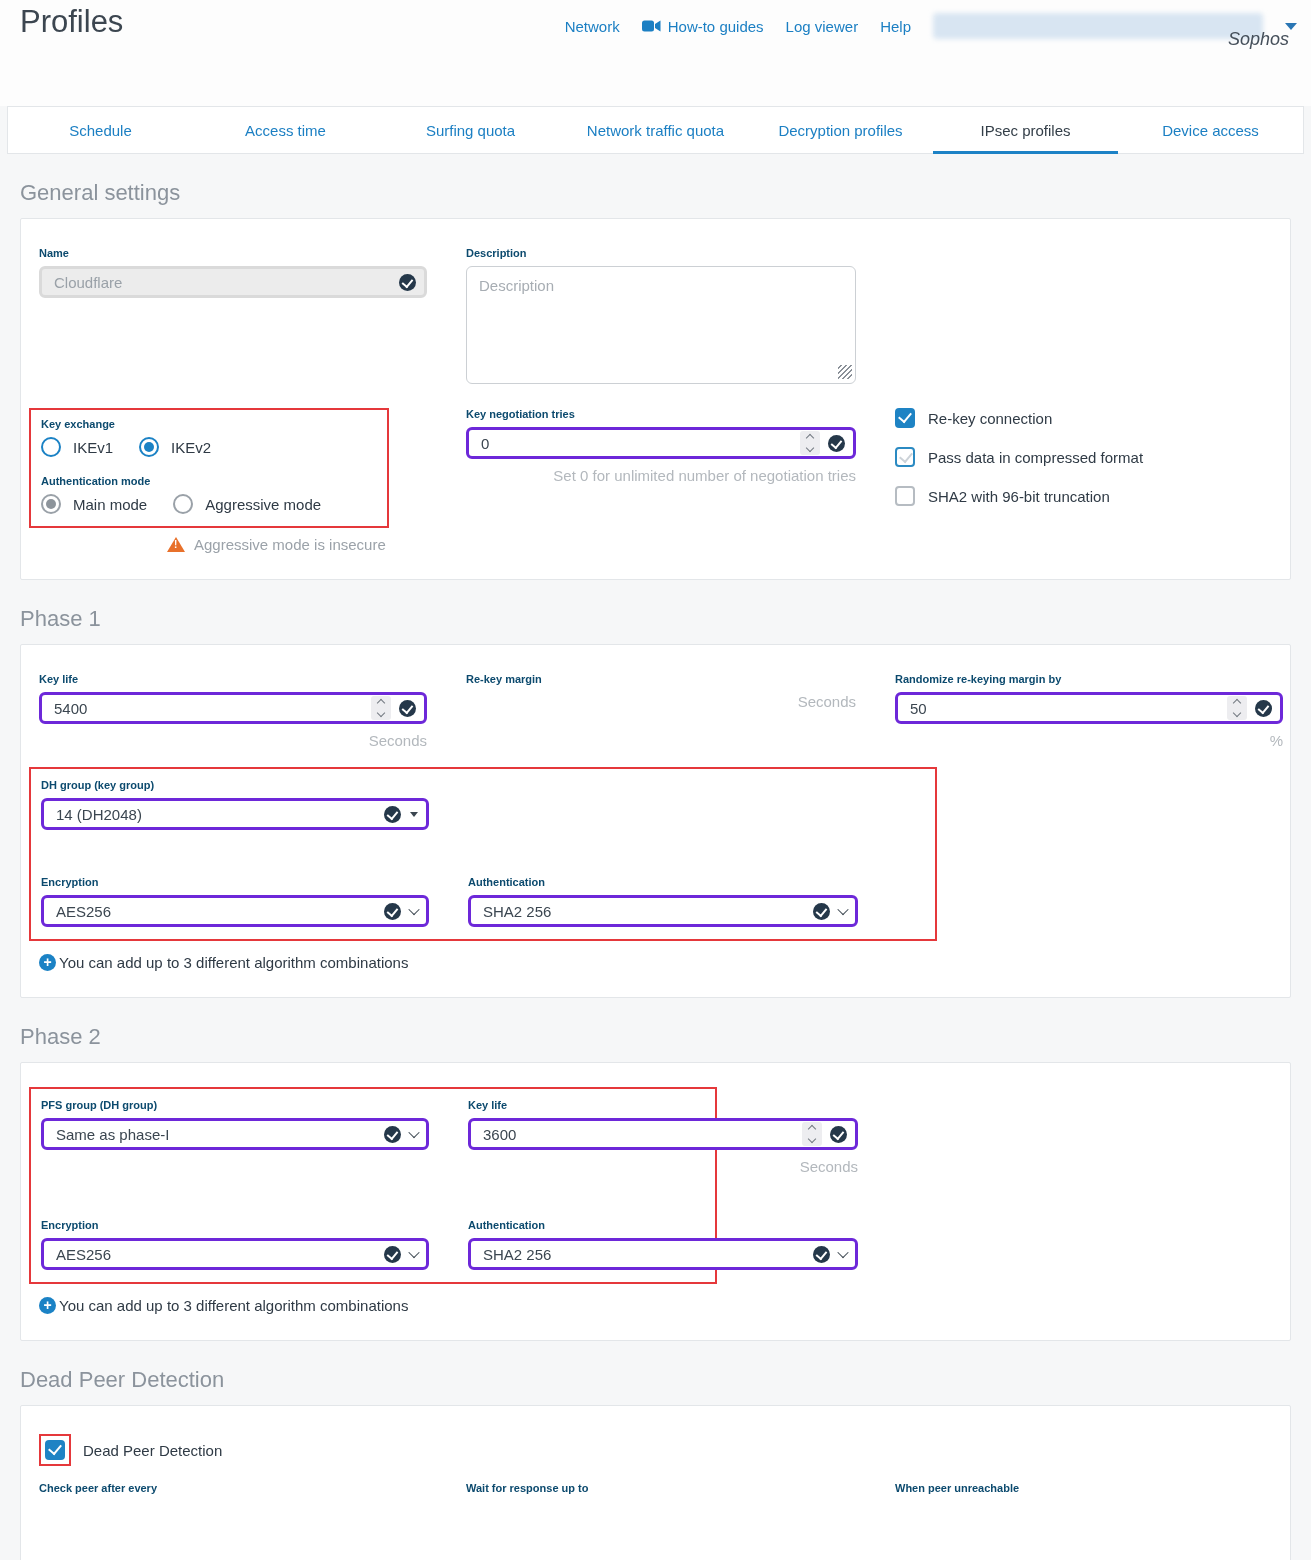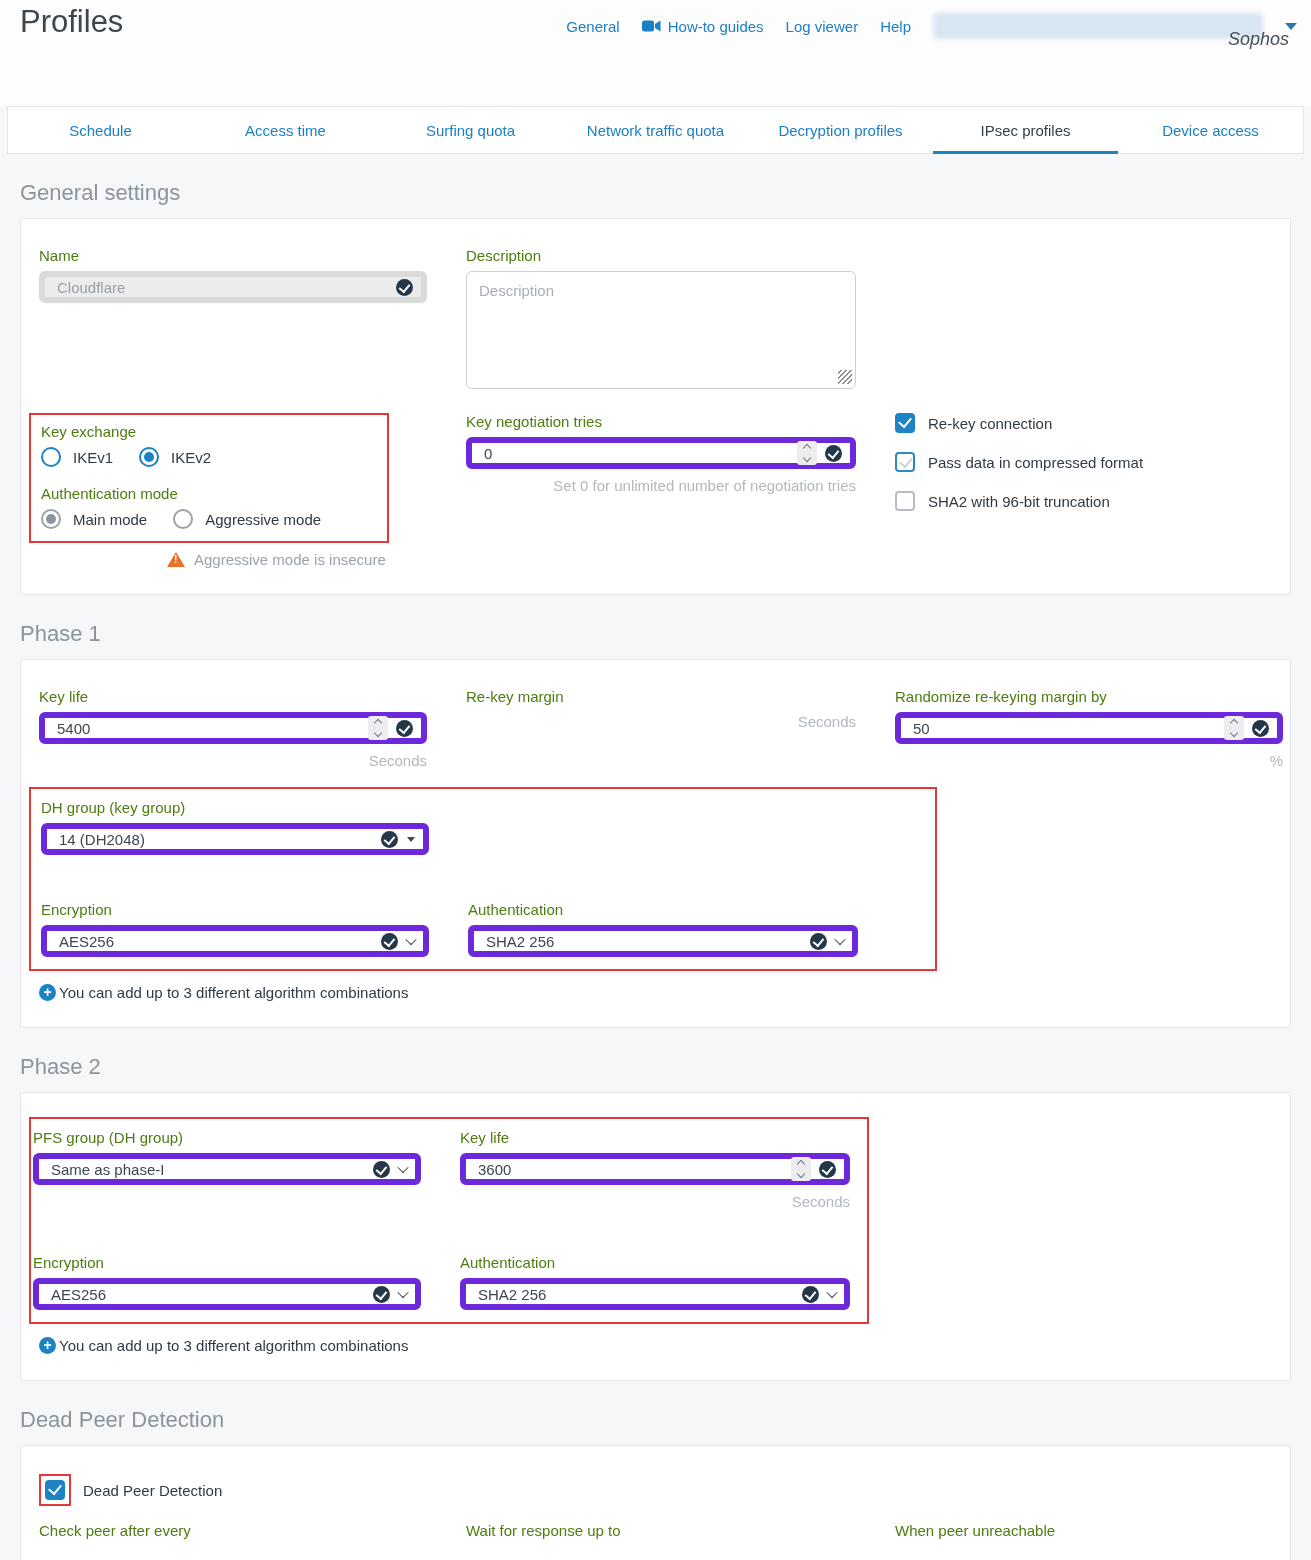--- a/index.html
+++ b/index.html
@@ -21,25 +21,25 @@
   
   .tabbar { margin:0 7px; height:48px; background:#fff; border:1px solid #e3e6e9; display:grid; grid-template-columns:repeat(7,1fr); }
   .tab { position:relative; display:flex; align-items:center; justify-content:center; font-size:15px; color:#1b7fc3; cursor:pointer; }
   .tab.active { color:#333e48; }
   .tab.active::after { content:""; position:absolute; left:0; right:0; bottom:-1px; height:3px; background:#1d82c6; }
   
   .section-heading { margin:26px 0 12px 20px; font-size:22px; font-weight:400; color:#8b939c; }
   .card { margin:0 20px; background:#fff; border:1px solid #e3e6e9; border-radius:2px; padding:28px 9px 26px 18px; }
   .row3 { display:grid; grid-template-columns:388px 390px 388px; column-gap:39px; }
   .row2 { display:grid; grid-template-columns:388px 390px; column-gap:39px; }
-  .field-label { font-size:15px; color:#4d7c0f; margin-bottom:7px; }
+  .field-label { font-size:11px; color:#0c4a6e; margin-bottom:7px;font-weight:bold; }
   
   .text-field {
     display:flex; align-items:center; height:32px; background:#fff;
-    border:6px solid #6d28d9; border-radius:6px; padding:0 8px 0 12px;
+    border:3px solid #6d28d9; border-radius:6px; padding:0 8px 0 12px;
     font-size:15px; color:#3b4650;
   }
   .text-field input { flex:1; min-width:0; border:none; outline:none; background:transparent; font:inherit; color:inherit; padding:0; }
   .text-field.disabled { background:#ececec; border-color:#dadada; }
   .text-field.disabled input { color:#9aa1a8; }
   .sel-value { flex:1; }
   .textarea-wrap { position:relative; width:390px; }
   textarea.desc {
     width:390px; height:118px; resize:none; border:1px solid #ccd0d4; border-radius:6px;
     padding:10px 12px; font:15px "Liberation Sans",sans-serif; color:#3b4650; outline:none;
@@ -74,21 +74,21 @@
   .cb.blue-empty { border:2px solid #2b8ac2; background:#fff; }
   .cb.blue-empty::after { content:""; position:absolute; left:5px; top:1px; width:6px; height:10px;
     border-right:2.5px solid #ccd2d8; border-bottom:2.5px solid #ccd2d8; transform:rotate(40deg); }
   .cb.empty { border:2px solid #b6bcc2; background:#fff; }
   .cb-row { display:flex; align-items:center; gap:13px; margin-bottom:19px; }
   .cb-label { font-size:15px; color:#2f3a45; }
   
   .redbox { border:2px solid #e5383b; }
   .kx-box { width:360px; margin-left:-10px; padding:8px 10px 12px 10px; }
   .p1-box { width:908px; margin-left:-10px; margin-top:18px; padding:10px 10px 12px 10px; }
-  .p2-box { width:840px; margin-left:-10px; padding:10px 10px 12px 2px; }
+  .p2-box { width:688px; margin-left:-10px; padding:10px 10px 12px 10px; }
   .dpd-box { display:inline-flex; padding:4px; align-items:center; }
   
   .warn-row { display:flex; align-items:center; gap:9px; margin:8px 0 0 128px; white-space:nowrap; }
   .warn-tri { width:0; height:0; border-left:9px solid transparent; border-right:9px solid transparent;
     border-bottom:15px solid #e8712b; position:relative; flex:none; }
   .warn-tri::after { content:"!"; position:absolute; left:-2px; top:2px; color:#fff; font-size:10px; font-weight:bold; }
   .warn-text { font-size:15px; color:#9ba2a9; }
   .note-row { display:flex; align-items:center; gap:3px; margin-top:13px; }
   .plus-ic { width:17px; height:17px; border-radius:50%; background:#1b82c5; color:#fff; flex:none;
     display:flex; align-items:center; justify-content:center; font-size:14px; font-weight:bold; cursor:pointer; }
@@ -97,21 +97,21 @@
   .dpd-label { font-size:15px; color:#2f3a45; margin-left:12px; }
   .gap46 { height:46px; } .gap24 { height:44px; }
 </style>
 </head>
 <body>
 
 <div class="header">
   <div class="page-title">Profiles</div>
   <div class="header-links">
     <span class="hlink">
-        <span>General</span>
+        <span>Network</span>
       </span>
     <span class="hlink">
       <span style="display:inline-flex;">
         <svg width="19" height="12" viewBox="0 0 19 12">
             <rect x="0" y="0.5" width="12" height="11" rx="2.5" fill="#1b7fc3"></rect>
             <path d="M13 4 L18.5 0.5 V11.5 L13 8 Z" fill="#1b7fc3"></path>
           </svg>
       </span>
       <span>How-to guides</span>
     </span>

